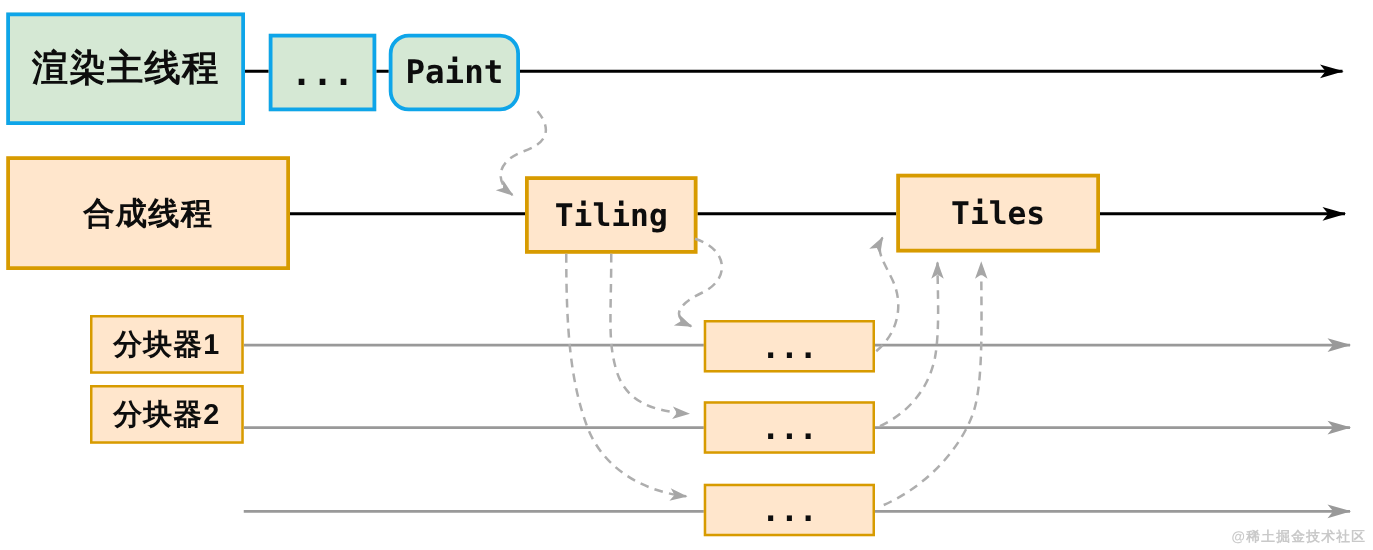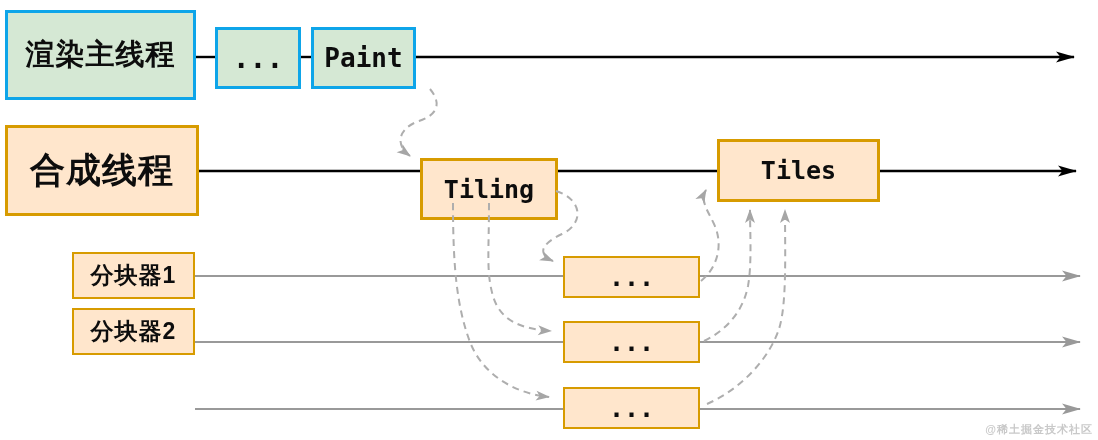--- a/index.html
+++ b/index.html
@@ -21,23 +21,23 @@
     color:#0d0d0d; white-space:nowrap;
   }
   .green  { background:#d5e8d4; border:3px solid #0ea5e9; }
   .orange { background:#ffe6cc; border:3px solid #d79b00; }
   .thin   { border-width:2px; }
   .cjk  { font-weight:700; letter-spacing:1px; }
   .mono { font-family:"DejaVu Sans Mono","Liberation Mono",monospace; font-weight:600; }
 
   #lane1-label { left:5px;   top:10px;  width:191px; height:90px; font-size:29px; }
   #lane1-dots  { left:215px; top:27px;  width:86px;  height:62px; font-size:28px; }
-  #lane1-paint { left:311px; top:27px;  width:105px; height:62px; font-size:26px; }
-  #lane2-label { left:5px;   top:125px; width:194px; height:91px; font-size:35px; }
-  #box-tiling  { left:420px; top:158px; width:138px; height:62px; font-size:25px; }
+  #lane1-paint { left:311px; top:27px;  width:105px; height:62px; font-size:26px;border-radius:16px; }
+  #lane2-label { left:5px;   top:125px; width:227px; height:91px; font-size:25px; }
+  #box-tiling  { left:420px; top:141px; width:138px; height:62px; font-size:25px; }
   #box-tiles   { left:717px; top:139px; width:163px; height:63px; font-size:25px; }
   .tilerbox { left:72px; width:123px; height:47px; font-size:23px; }
   #box-tiler1 { top:252px; }
   #box-tiler2 { top:308px; }
   #box-tiler3 { top:386px; }
   .dotsbox { left:563px; width:137px; height:42px; font-size:25px; }
   #box-dots1 { top:256px; }
   #box-dots2 { top:321px; }
   #box-dots3 { top:387px; }
 

